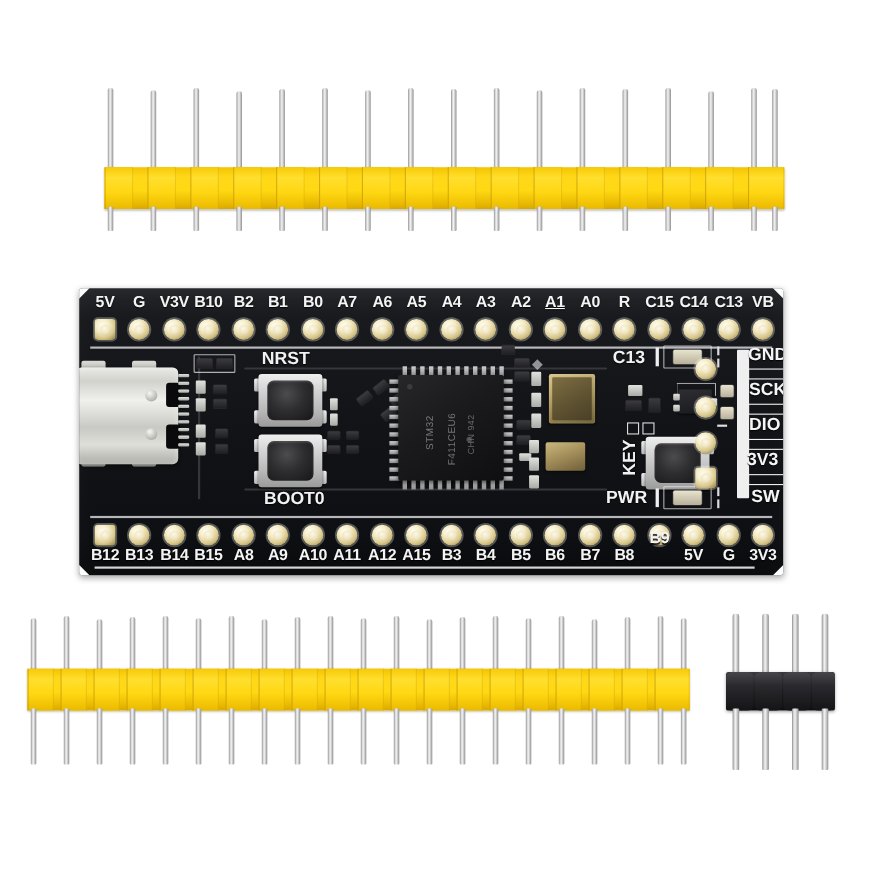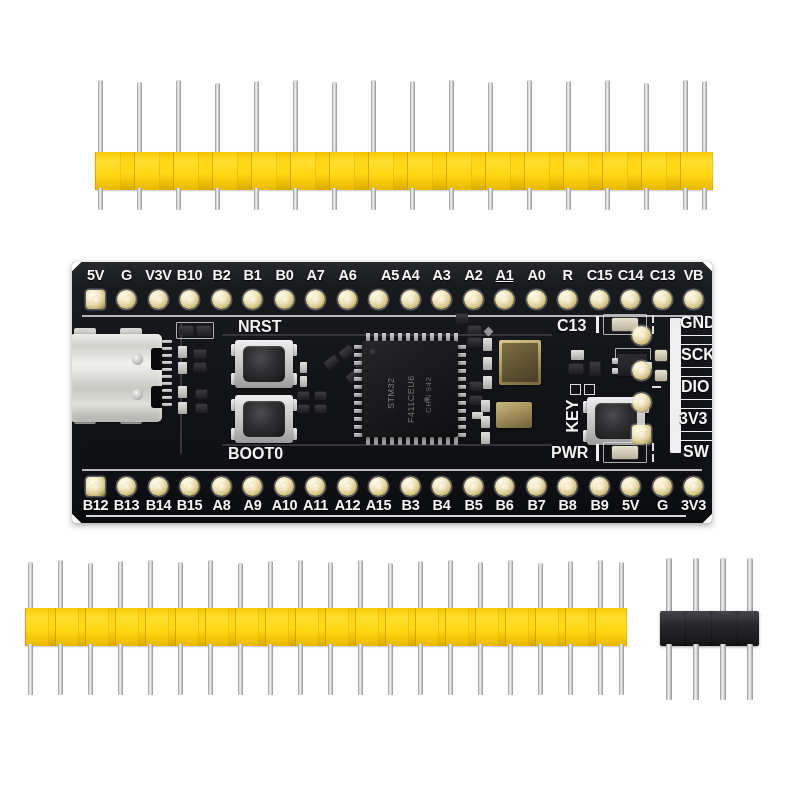--- a/index.html
+++ b/index.html
@@ -264,21 +264,21 @@
     <div id="topLabels">
         <div class="padlbl" style="left: 3px; top: 5px; width: 41px;">5V</div>
         <div class="padlbl" style="left: 34px; top: 5px; width: 41px;">G</div>
         <div class="padlbl" style="left: 66px; top: 5px; width: 41px;">V3V</div>
         <div class="padlbl" style="left: 97px; top: 5px; width: 41px;">B10</div>
         <div class="padlbl" style="left: 129px; top: 5px; width: 41px;">B2</div>
         <div class="padlbl" style="left: 160px; top: 5px; width: 41px;">B1</div>
         <div class="padlbl" style="left: 192px; top: 5px; width: 41px;">B0</div>
         <div class="padlbl" style="left: 223px; top: 5px; width: 41px;">A7</div>
         <div class="padlbl" style="left: 255px; top: 5px; width: 41px;">A6</div>
-        <div class="padlbl" style="left: 286px; top: 5px; width: 41px; text-align: right;">A5</div>
+        <div class="padlbl" style="left: 286px; top: 5px; width: 41px;">A5</div>
         <div class="padlbl" style="left: 318px; top: 5px; width: 41px;">A4</div>
         <div class="padlbl" style="left: 349px; top: 5px; width: 41px;">A3</div>
         <div class="padlbl" style="left: 381px; top: 5px; width: 41px;">A2</div>
         <div class="padlbl" style="left: 412px; top: 5px; width: 41px; text-decoration: underline;">A1</div>
         <div class="padlbl" style="left: 444px; top: 5px; width: 41px;">A0</div>
         <div class="padlbl" style="left: 475px; top: 5px; width: 41px;">R</div>
         <div class="padlbl" style="left: 507px; top: 5px; width: 41px;">C15</div>
         <div class="padlbl" style="left: 538px; top: 5px; width: 41px;">C14</div>
         <div class="padlbl" style="left: 570px; top: 5px; width: 41px;">C13</div>
         <div class="padlbl" style="left: 601px; top: 5px; width: 41px;">VB</div>
@@ -356,21 +356,21 @@
         <div class="padlbl" style="left: 192px; top: 235px; width: 41px;">A10</div>
         <div class="padlbl" style="left: 223px; top: 235px; width: 41px;">A11</div>
         <div class="padlbl" style="left: 255px; top: 235px; width: 41px;">A12</div>
         <div class="padlbl" style="left: 286px; top: 235px; width: 41px;">A15</div>
         <div class="padlbl" style="left: 318px; top: 235px; width: 41px;">B3</div>
         <div class="padlbl" style="left: 349px; top: 235px; width: 41px;">B4</div>
         <div class="padlbl" style="left: 381px; top: 235px; width: 41px;">B5</div>
         <div class="padlbl" style="left: 412px; top: 235px; width: 41px;">B6</div>
         <div class="padlbl" style="left: 444px; top: 235px; width: 41px;">B7</div>
         <div class="padlbl" style="left: 475px; top: 235px; width: 41px;">B8</div>
-        <div class="padlbl" style="left: 507px; top: 235px; width: 41px;">B9</div>
+        <div class="padlbl" style="left: 507px; top: 220px; width: 41px;">B9</div>
         <div class="padlbl" style="left: 538px; top: 235px; width: 41px;">5V</div>
         <div class="padlbl" style="left: 570px; top: 235px; width: 41px;">G</div>
         <div class="padlbl" style="left: 601px; top: 235px; width: 41px;">3V3</div>
       </div>
 
     <div>
       <div class="usbc-tab" style="left:2px;top:66px;width:22px;height:12px;"></div>
       <div class="usbc-tab" style="left:48px;top:66px;width:22px;height:12px;"></div>
       <div class="usbc-tab" style="left:2px;top:150px;width:22px;height:12px;"></div>
       <div class="usbc-tab" style="left:48px;top:150px;width:22px;height:12px;"></div>
@@ -422,21 +422,21 @@
 
     <div style="position:absolute;left:163px;top:133px;width:58px;height:48px;">
       <div class="tact-leg" style="left:-4px;top:4px;width:16px;height:12px;"></div>
       <div class="tact-leg" style="left:46px;top:4px;width:16px;height:12px;"></div>
       <div class="tact-leg" style="left:-4px;top:33px;width:16px;height:12px;"></div>
       <div class="tact-leg" style="left:46px;top:33px;width:16px;height:12px;"></div>
       <div class="tact" style="left:0;top:0;width:58px;height:48px;">
         <div class="tact-inner" style="left:8px;top:6px;width:42px;height:36px;"></div>
       </div>
     </div>
-    <div class="silk" style="left:156px;top:183px;font-size:16px;">BOOT0</div>
+    <div class="silk" style="left:168px;top:183px;font-size:16px;">BOOT0</div>
 
     <div>
       <div class="smd-w" style="left:228px;top:100px;width:7px;height:11px;"></div>
       <div class="smd-w" style="left:228px;top:114px;width:7px;height:11px;"></div>
       <div class="smd" style="left:226px;top:130px;width:11px;height:7px;"></div>
       <div class="smd" style="left:243px;top:130px;width:11px;height:7px;"></div>
       <div class="smd" style="left:226px;top:143px;width:11px;height:7px;"></div>
       <div class="smd" style="left:243px;top:143px;width:11px;height:7px;"></div>
       <div class="smd" style="left:253px;top:96px;width:13px;height:8px;transform:rotate(-38deg);"></div>
       <div class="smd" style="left:268px;top:86px;width:13px;height:8px;transform:rotate(-38deg);"></div>

